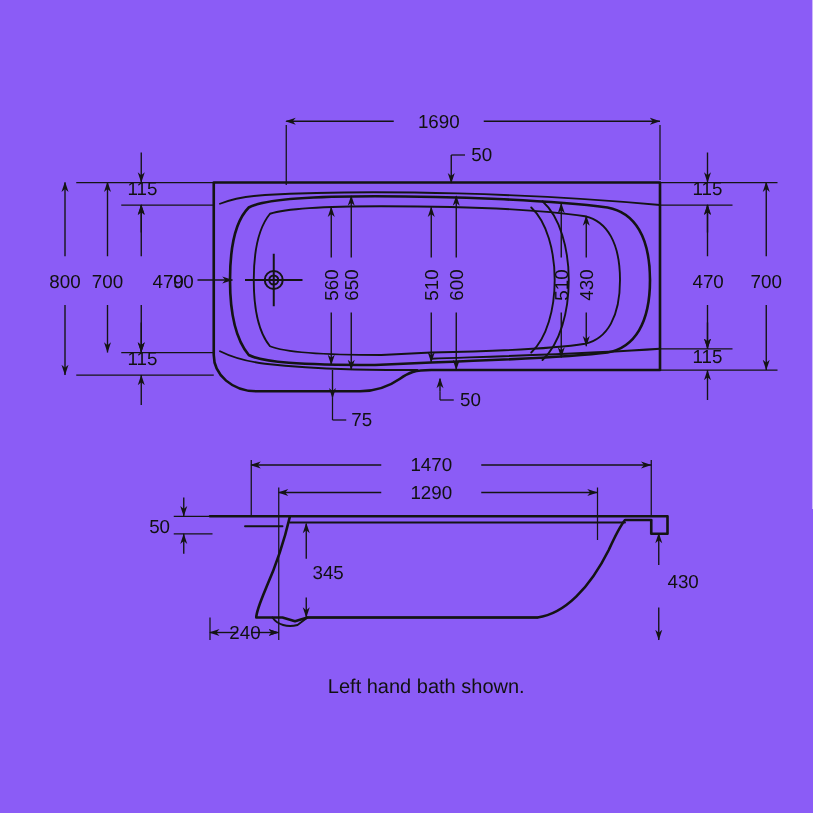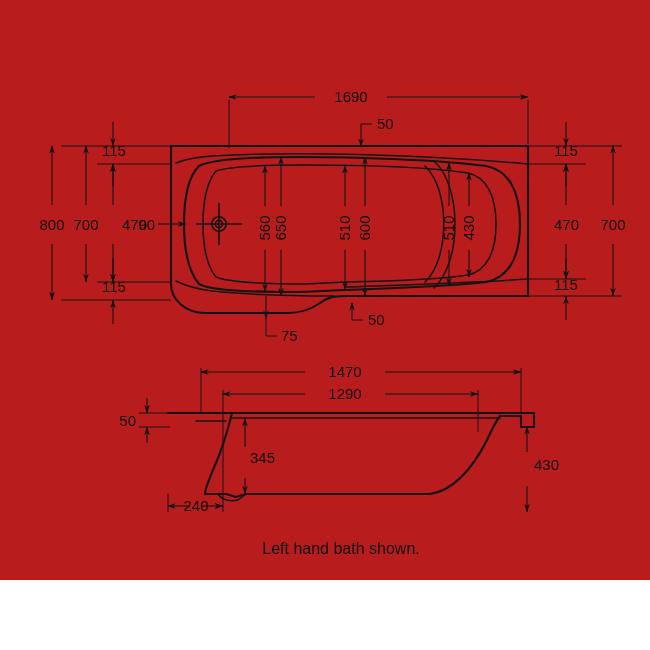--- a/index.html
+++ b/index.html
@@ -8,22 +8,22 @@
     padding: 0;
     background: #ffffff;
   }
   body {
     font-family: "Liberation Sans", sans-serif;
     -webkit-font-smoothing: antialiased;
   }
   #sheet {
     position: relative;
     width: 650px;
-    height: 580px;
-    background: #b91c1c;
+    height: 650px;
+    background: #8b5cf6;
     overflow: hidden;
   }
   #drawing-svg {
     position: absolute;
     left: 0;
     top: 0;
     width: 650px;
     height: 650px;
     display: block;
   }

